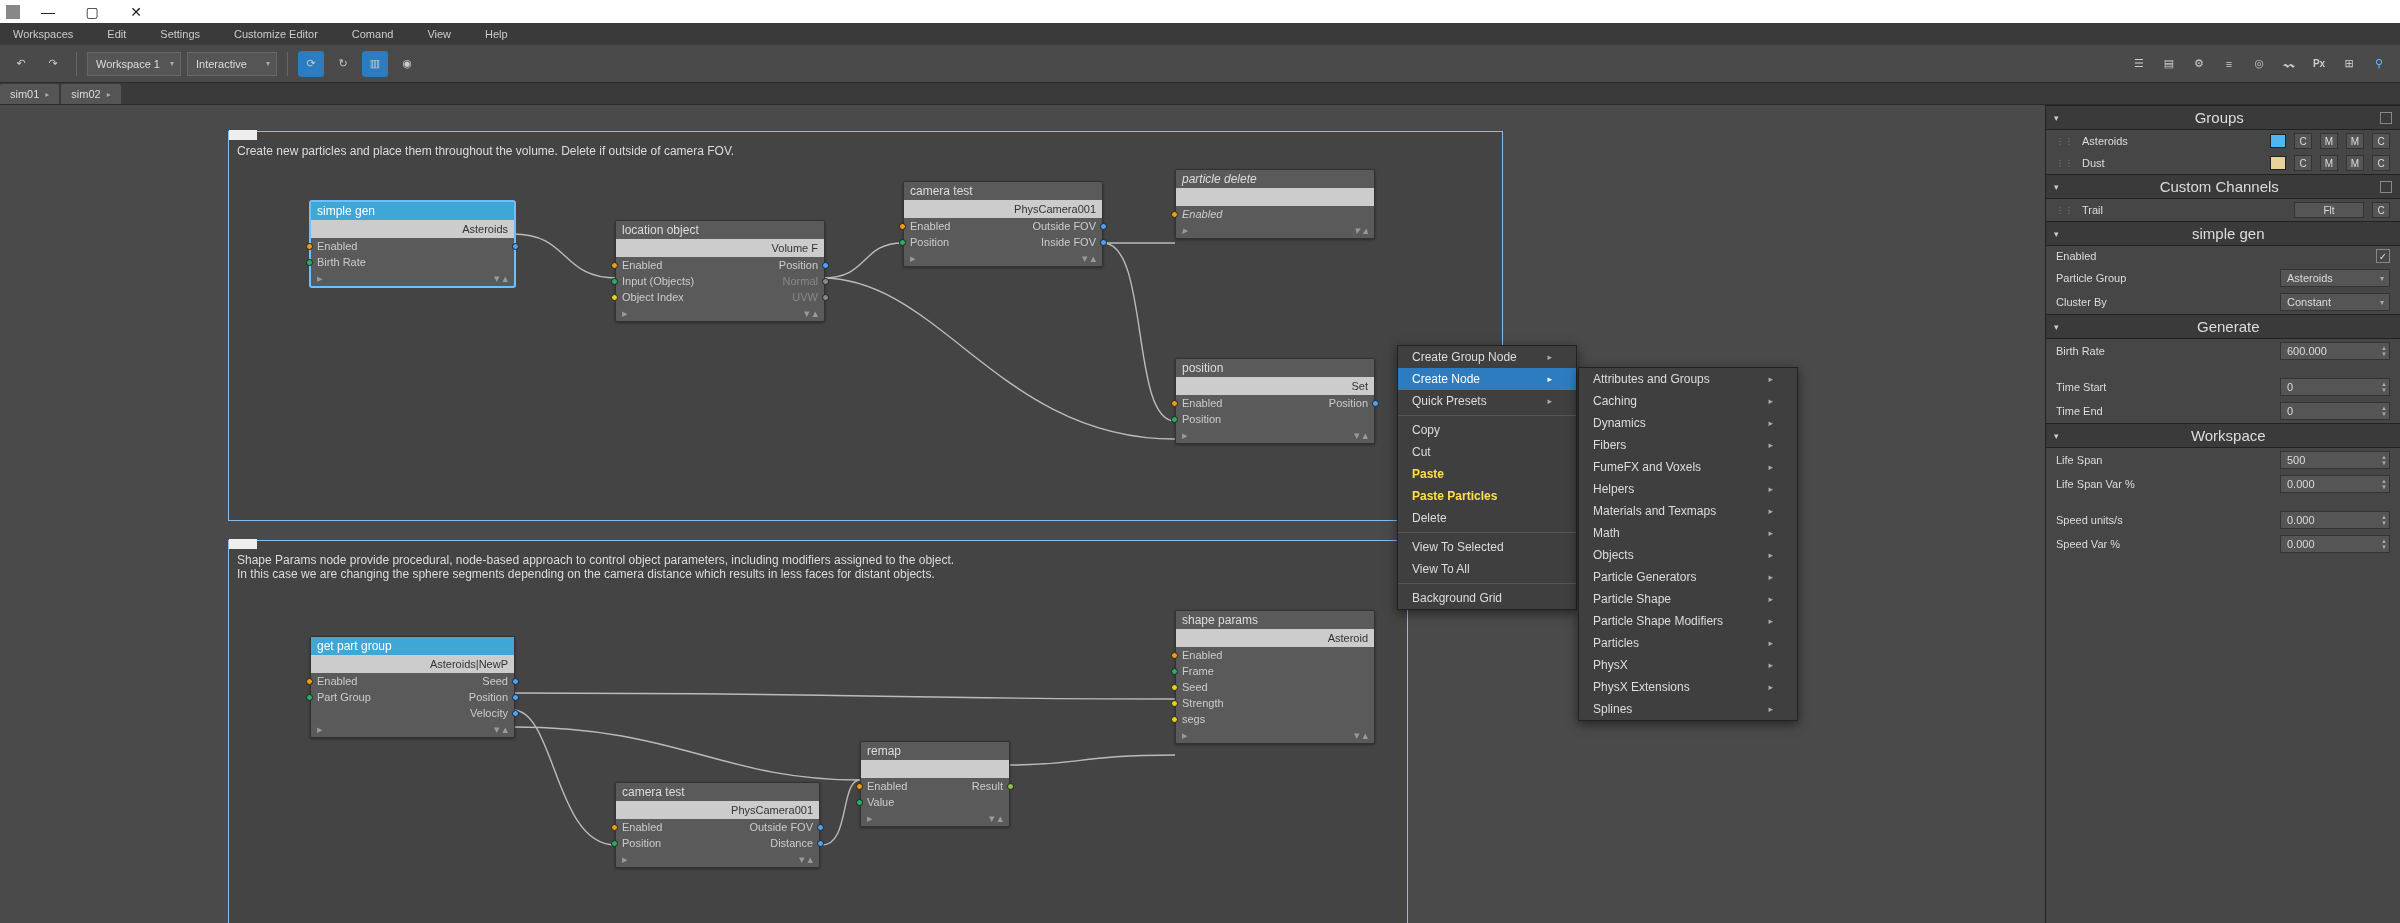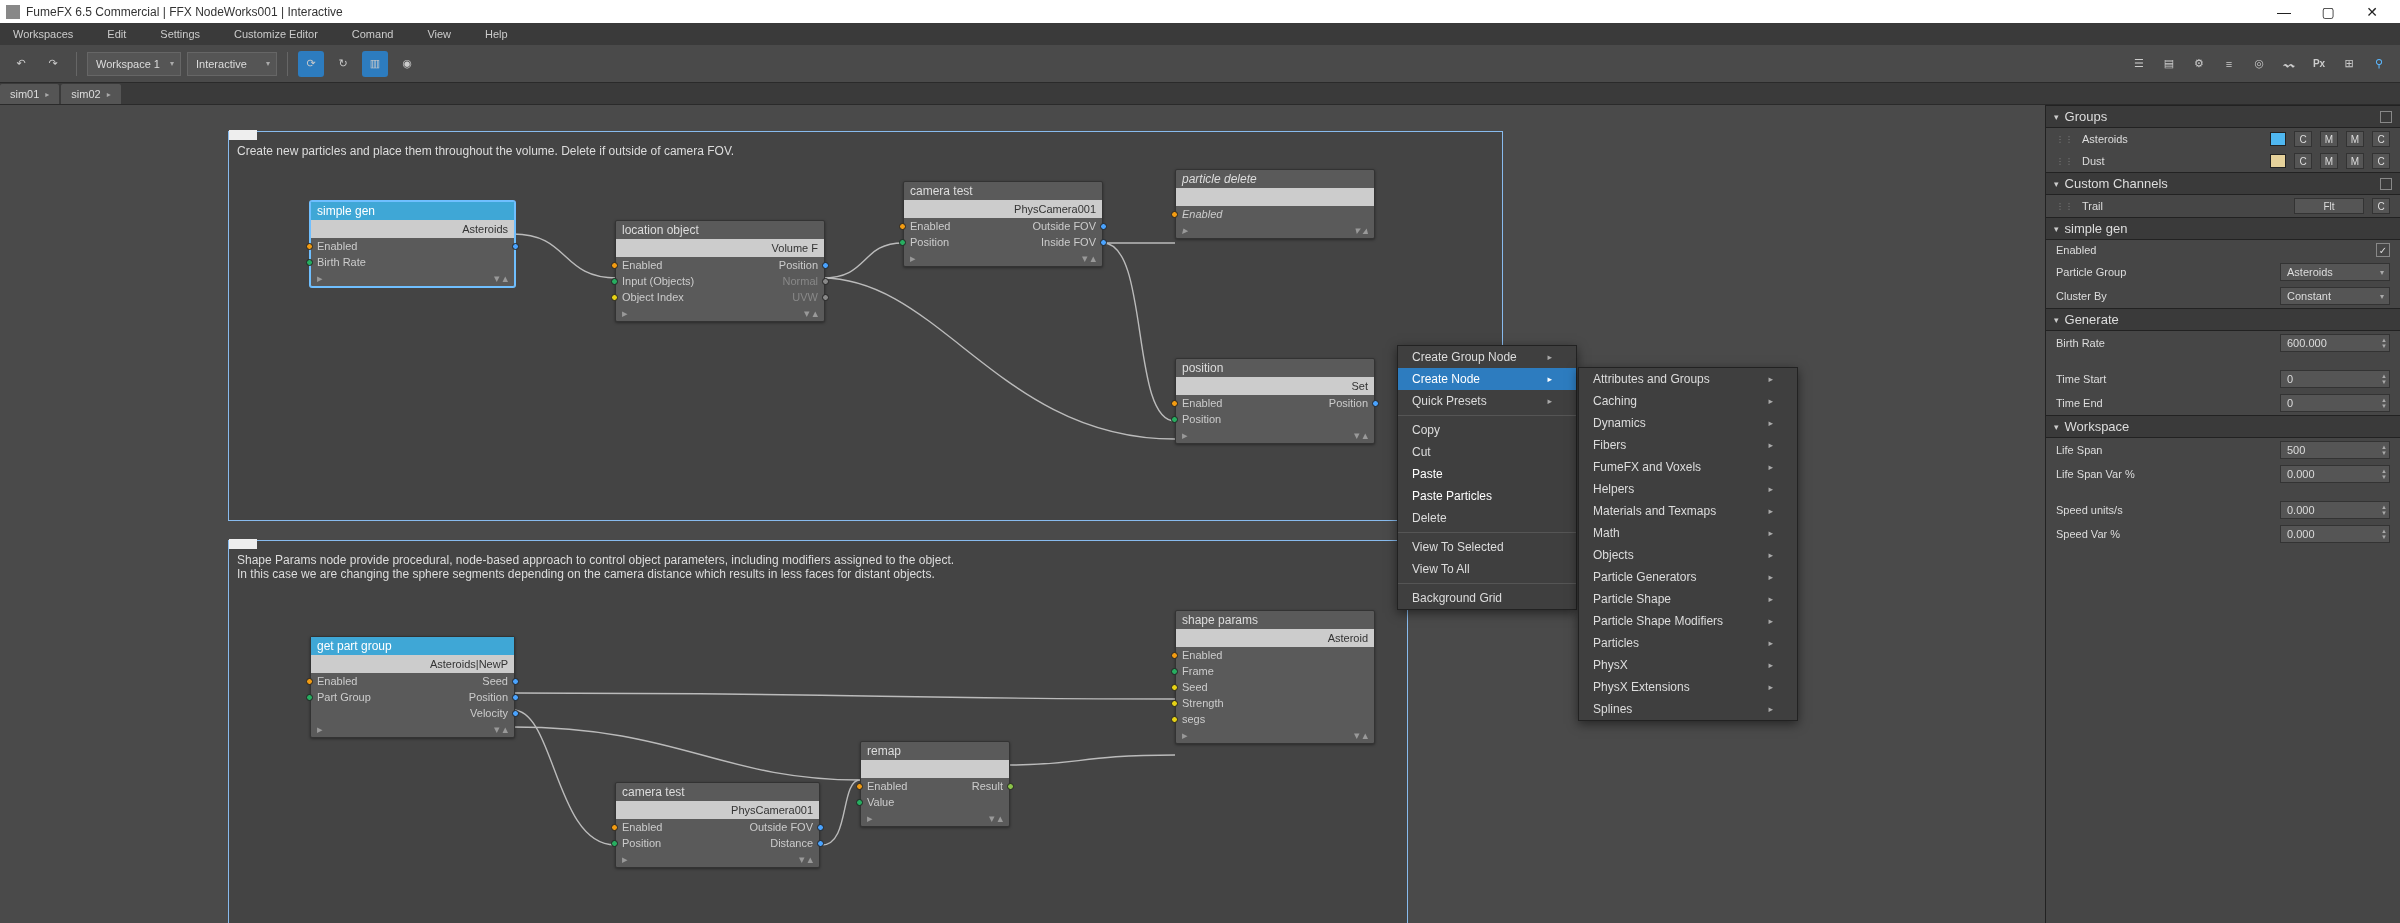--- a/index.html
+++ b/index.html
@@ -53,47 +53,46 @@
 .node.selected { border: 1px solid #6fbfff; box-shadow: 0 0 0 1px #6fbfff; }
 
 
 svg.wires { position: absolute; inset: 0; pointer-events: none; }
 svg.wires path { stroke: #bbb; stroke-width: 1.4; fill: none; }
 
 
 .ctx { position: absolute; background: #3f3f3f; border: 1px solid #222; box-shadow: 0 3px 10px rgba(0,0,0,.5); font-size: 12px; color: #ddd; z-index: 100; }
 .ctx .item { padding: 4px 24px 4px 14px; display: flex; justify-content: space-between; align-items: center; gap: 14px; cursor: default; }
 .ctx .item.sel { background: #2d7cbf; color: #fff; }
-.ctx .item.dis { color: #ffffff; }
+.ctx .item.dis { color: #fde047; font-weight: bold; }
 .ctx .sep { height: 1px; background: #555; margin: 3px 0; }
 .ctx .arrow { font-size: 9px; color: #aaa; }
 
 
 .inspector { width: 355px; background: #464646; border-left: 1px solid #222; overflow-y: auto; }
 .insp-header { background: #3a3a3a; padding: 3px 8px; display: flex; align-items: center; gap: 6px; border-top: 1px solid #222; border-bottom: 1px solid #222; }
 .insp-header .tri { font-size: 9px; color: #ccc; }
-.insp-header .txt { color: #ddd; font-size: 13px; flex: 1; }
+.insp-header .txt { color: #ddd; font-size: 15px; flex: 1; text-align: center; }
 .insp-header .box { width: 12px; height: 12px; border: 1px solid #888; }
 .insp-row { display: flex; align-items: center; padding: 3px 10px; gap: 8px; }
 .insp-row .drag { color: #888; font-size: 8px; letter-spacing: 1px; }
 .insp-row .label { flex: 1; color: #ddd; }
 .insp-row .swatch { width: 16px; height: 14px; border: 1px solid #222; }
 .insp-row .pill { width: 18px; height: 16px; background: #555; border: 1px solid #333; display: flex; align-items: center; justify-content: center; font-size: 10px; color: #ddd; }
 .insp-row .field { width: 110px; height: 18px; background: #555; border: 1px solid #333; padding: 0 18px 0 6px; color: #ddd; display: flex; align-items: center; position: relative; font-size: 11px; }
 .insp-row .field.dd::after { content: "▾"; position: absolute; right: 5px; font-size: 8px; color: #aaa; }
 .insp-row .field.num .spin { position: absolute; right: 2px; display: flex; flex-direction: column; font-size: 6px; line-height: 6px; color: #aaa; }
 .insp-row .check { width: 14px; height: 14px; border: 1px solid #888; display: flex; align-items: center; justify-content: center; font-size: 10px; color: #ddd; }
 .insp-row .flt { width: 70px; height: 16px; background: #555; border:1px solid #333; text-align:center; font-size:10px; color:#ddd; line-height:15px; }
 </style>
 </head>
 <body>
 
 <div class="titlebar">
   <div class="icon"></div>
-  <div class="title">FumeFX 6.5 Commercial | FFX NodeWorks001 | Interactive</div>
   <div class="win-btn">—</div>
   <div class="win-btn">▢</div>
   <div class="win-btn">✕</div>
 </div>
 
 <div class="menubar">
   <div class="menu-item">Workspaces</div>
   <div class="menu-item">Edit</div>
   <div class="menu-item">Settings</div>
   <div class="menu-item">Customize Editor</div>

